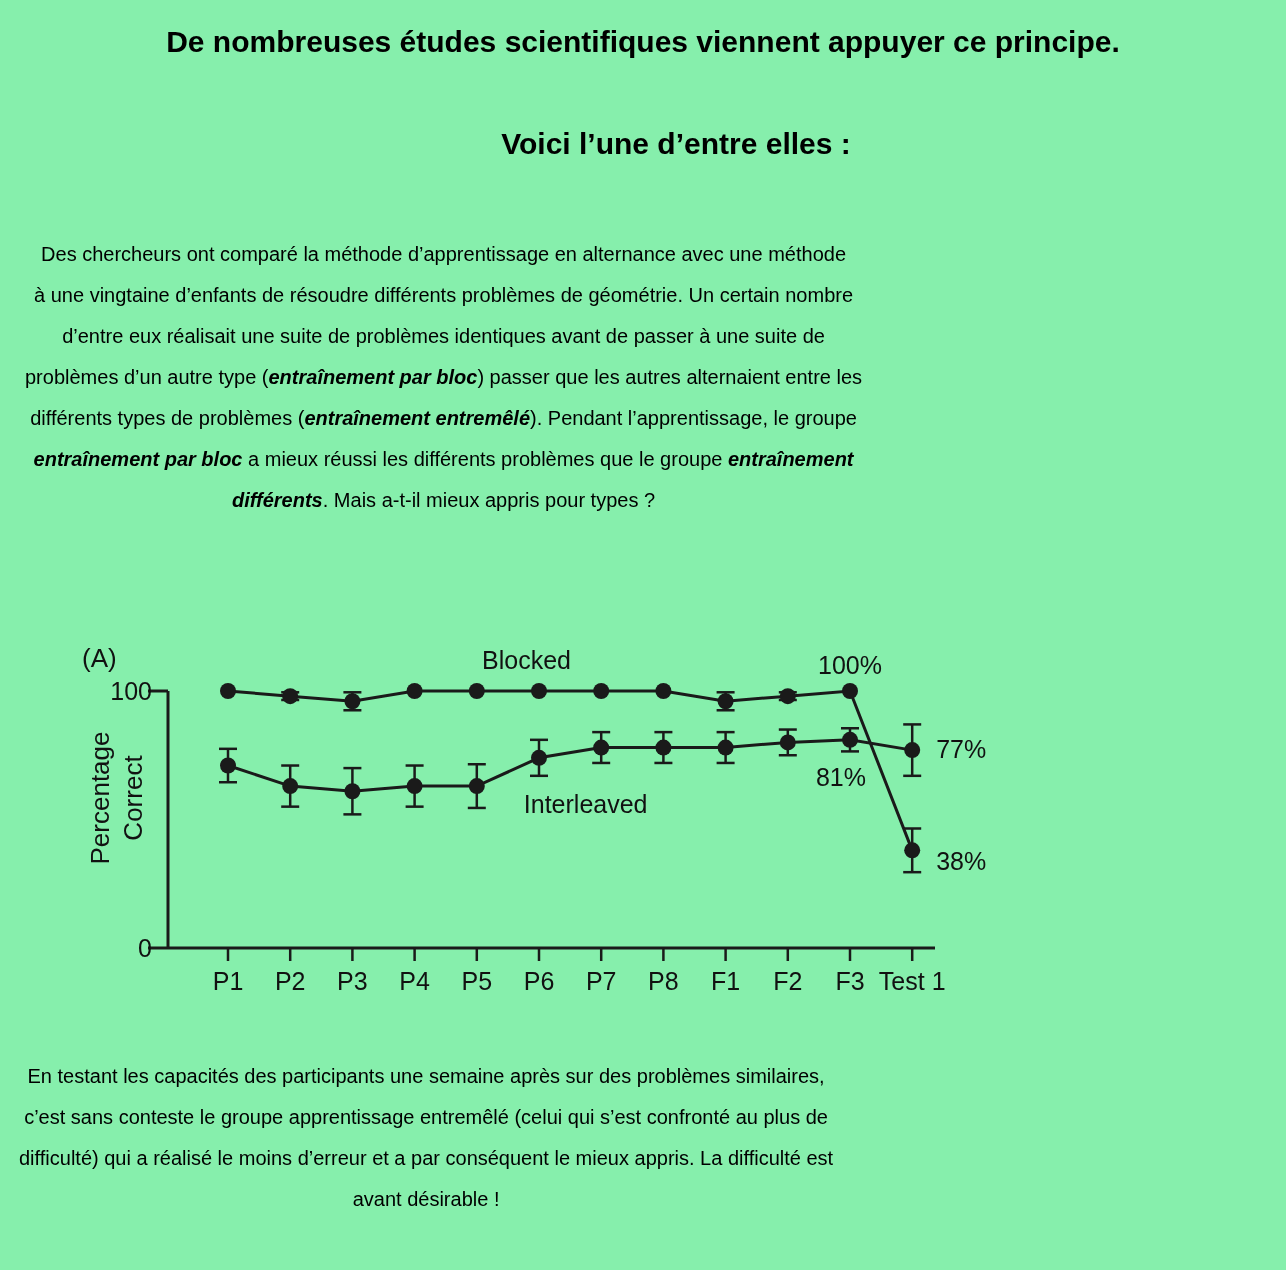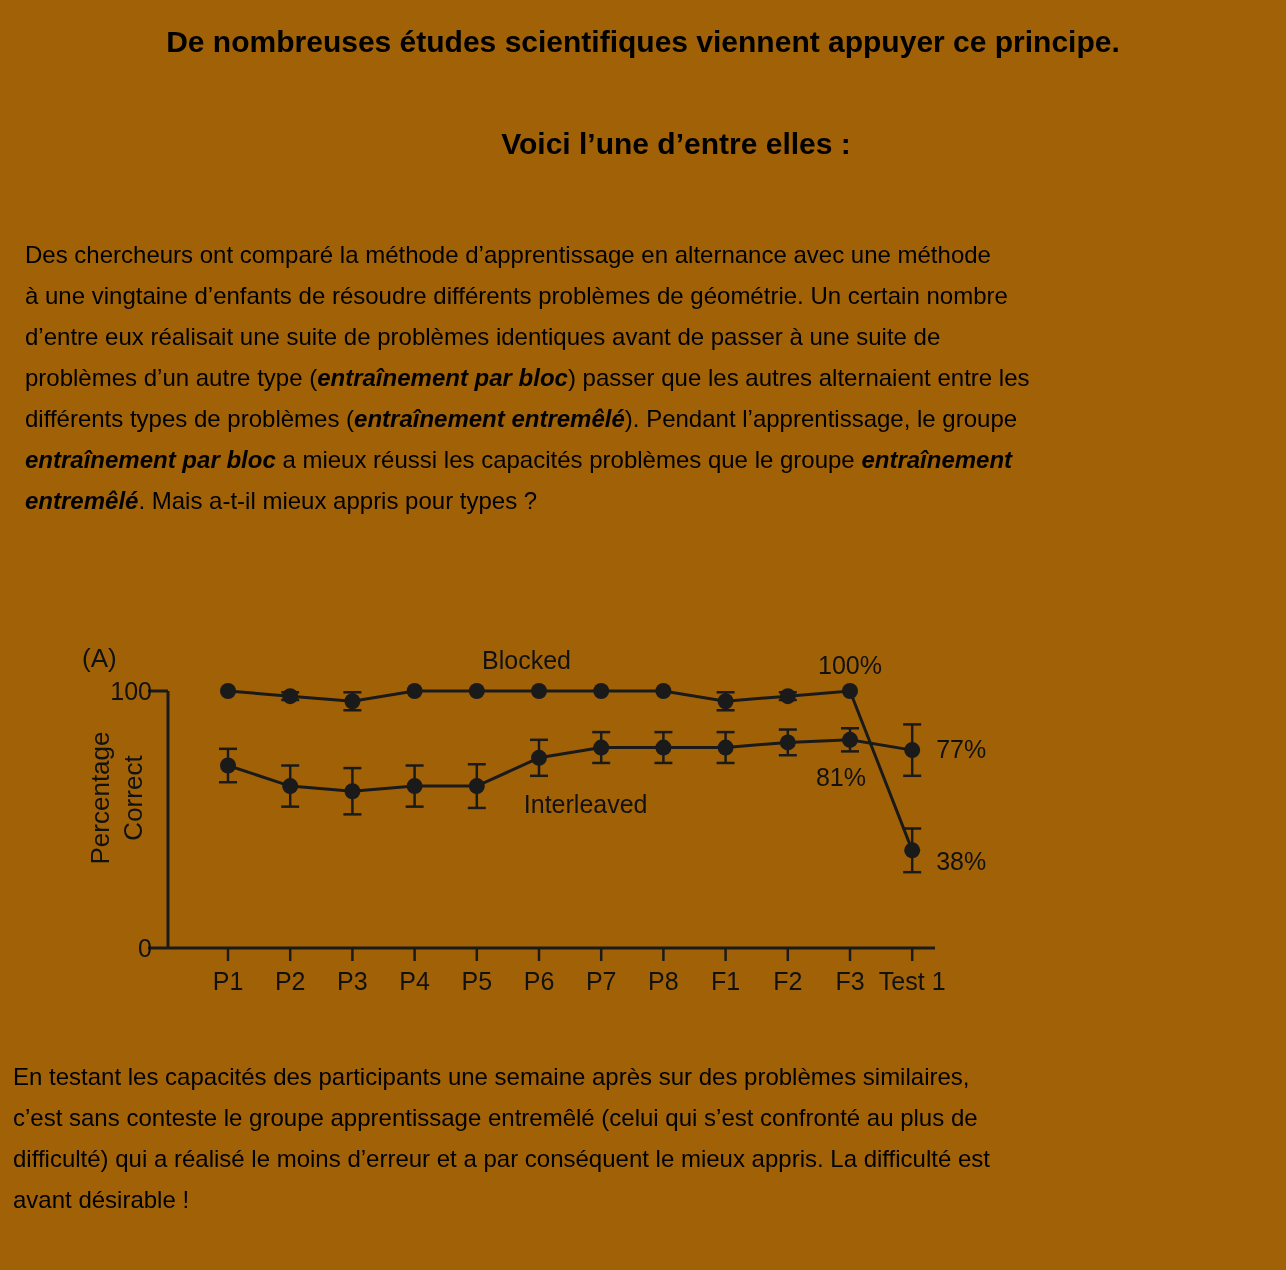--- a/index.html
+++ b/index.html
@@ -1,39 +1,40 @@
 <!DOCTYPE html>
 <html><head>
 <meta charset="utf-8">
 <style>
   html, body { margin: 0; padding: 0; background: #ffffff; }
   .page {
     position: relative;
     width: 1286px;
     height: 1270px;
-    background: #a16207;
+    background: #86efac;
     overflow: hidden;
     font-family: "Liberation Sans", "DejaVu Sans", sans-serif;
     color: #000000;
   }
   .abs { position: absolute; }
   .h {
     left: 0;
     width: 100%;
     margin: 0;
     text-align: center;
     font-size: 30px;
     font-weight: bold;
     line-height: 36px;
     color: #000000;
   }
   .para {
-    font-size: 24px;
+    font-size: 20px;
     line-height: 41px;
     color: #000000;
+    text-align: center;
   }
   .para .tline { white-space: pre; }
   .para em { font-style: italic; font-weight: bold; }
   .fig { left: 0; width: 1286px; height: 400px; margin: 0; }
   .fig svg { display: block; }
   svg text {
     font-family: "Liberation Sans", "DejaVu Sans", sans-serif;
     fill: #111111;
   }
 </style>
@@ -45,22 +46,22 @@
   <h1 class="abs h" style="top:24px;">De nombreuses études scientifiques viennent appuyer ce principe.</h1>
 
   <h2 class="abs h" style="top:126px;margin-left:33px;">Voici l’une d’entre elles :</h2>
 
   <div class="abs para" style="top:234px; left:25px;">
       <div class="tline"><span>Des chercheurs ont comparé la méthode d’apprentissage en alternance avec une méthode</span></div>
       <div class="tline"><span>à une vingtaine d’enfants de résoudre différents problèmes de géométrie. Un certain nombre</span></div>
       <div class="tline"><span>d’entre eux réalisait une suite de problèmes identiques avant de passer à une suite de</span></div>
       <div class="tline"><span>problèmes d’un autre type (</span><em>entraînement par bloc</em><span>) passer que les autres alternaient entre les</span></div>
       <div class="tline"><span>différents types de problèmes (</span><em>entraînement entremêlé</em><span>). Pendant l’apprentissage, le groupe</span></div>
-      <div class="tline"><em>entraînement par bloc</em><span> a mieux réussi les capacités problèmes que le groupe </span><em>entraînement</em></div>
-      <div class="tline"><em>entremêlé</em><span>. Mais a-t-il mieux appris pour types ?</span></div>
+      <div class="tline"><em>entraînement par bloc</em><span> a mieux réussi les différents problèmes que le groupe </span><em>entraînement</em></div>
+      <div class="tline"><em>différents</em><span>. Mais a-t-il mieux appris pour types ?</span></div>
     </div>
 
   <figure class="abs fig" style="top:620px;">
     <svg id="chart-svg" width="1286" height="400" viewBox="0 0 1286 400">
         <line x1="168" y1="71" x2="168" y2="328" stroke="#1a1a1a" stroke-width="3"></line>
         <line x1="148" y1="71" x2="168" y2="71" stroke="#1a1a1a" stroke-width="3"></line>
         <line x1="148" y1="328" x2="168" y2="328" stroke="#1a1a1a" stroke-width="3"></line>
         <line x1="168" y1="328" x2="935" y2="328" stroke="#1a1a1a" stroke-width="3"></line>
         <text x="152" y="71" text-anchor="end" dominant-baseline="central" font-size="25" fill="#111111">100</text>
         <text x="152" y="328" text-anchor="end" dominant-baseline="central" font-size="25" fill="#111111">0</text>
@@ -173,20 +174,20 @@
           <circle cx="787.8000000000001" cy="122.4" r="8" fill="#1a1a1a"></circle>
           <circle cx="850" cy="119.83000000000001" r="8" fill="#1a1a1a"></circle>
           <circle cx="912.2" cy="130.11" r="8" fill="#1a1a1a"></circle>
           <text x="585.6500000000001" y="184.08" text-anchor="middle" dominant-baseline="central" font-size="25" fill="#111111">Interleaved</text>
           <text x="841" y="156.83" text-anchor="middle" dominant-baseline="central" font-size="25" fill="#111111">81%</text>
           <text x="936.2" y="129.11" text-anchor="start" dominant-baseline="central" font-size="25" fill="#111111">77%</text>
         </g>
       </svg>
   </figure>
 
-  <div class="abs para" style="top:1056px; left:13px;">
+  <div class="abs para" style="top:1056px; left:19px;">
       <div class="tline"><span>En testant les capacités des participants une semaine après sur des problèmes similaires,</span></div>
       <div class="tline"><span>c’est sans conteste le groupe apprentissage entremêlé (celui qui s’est confronté au plus de</span></div>
       <div class="tline"><span>difficulté) qui a réalisé le moins d’erreur et a par conséquent le mieux appris. La difficulté est</span></div>
       <div class="tline"><span>avant désirable !</span></div>
     </div>
 
 </div>
 
 </body></html>

